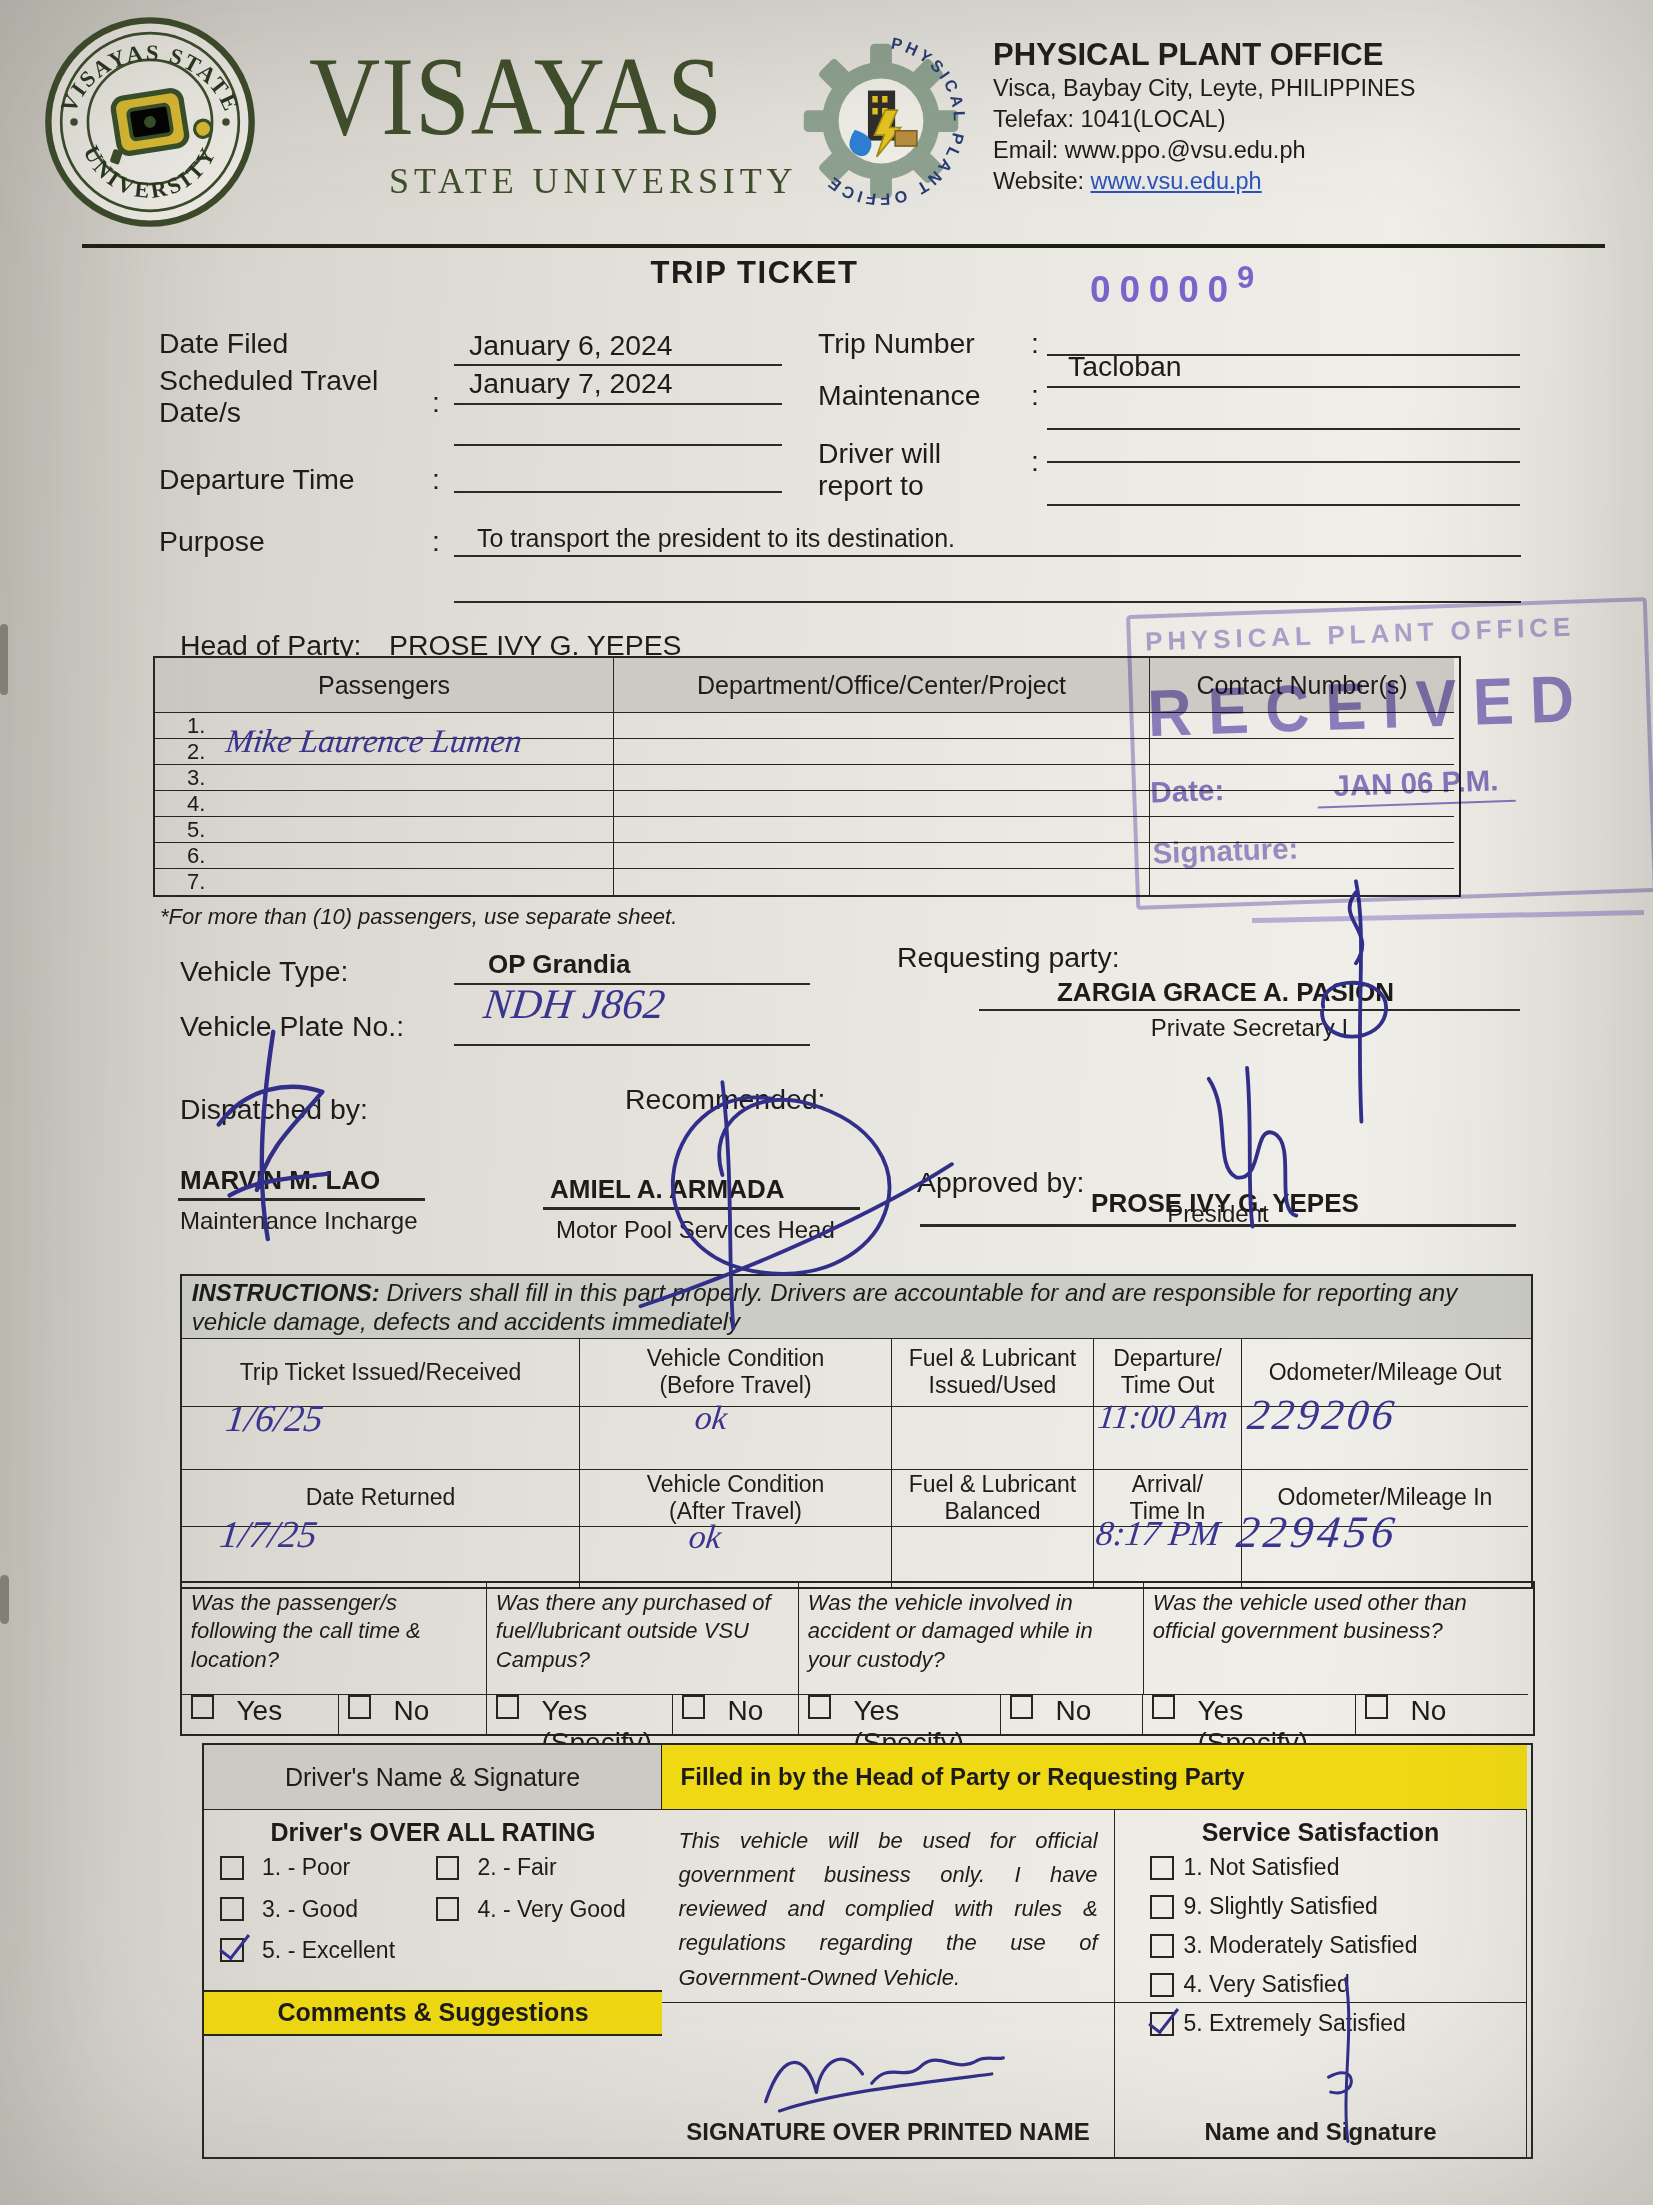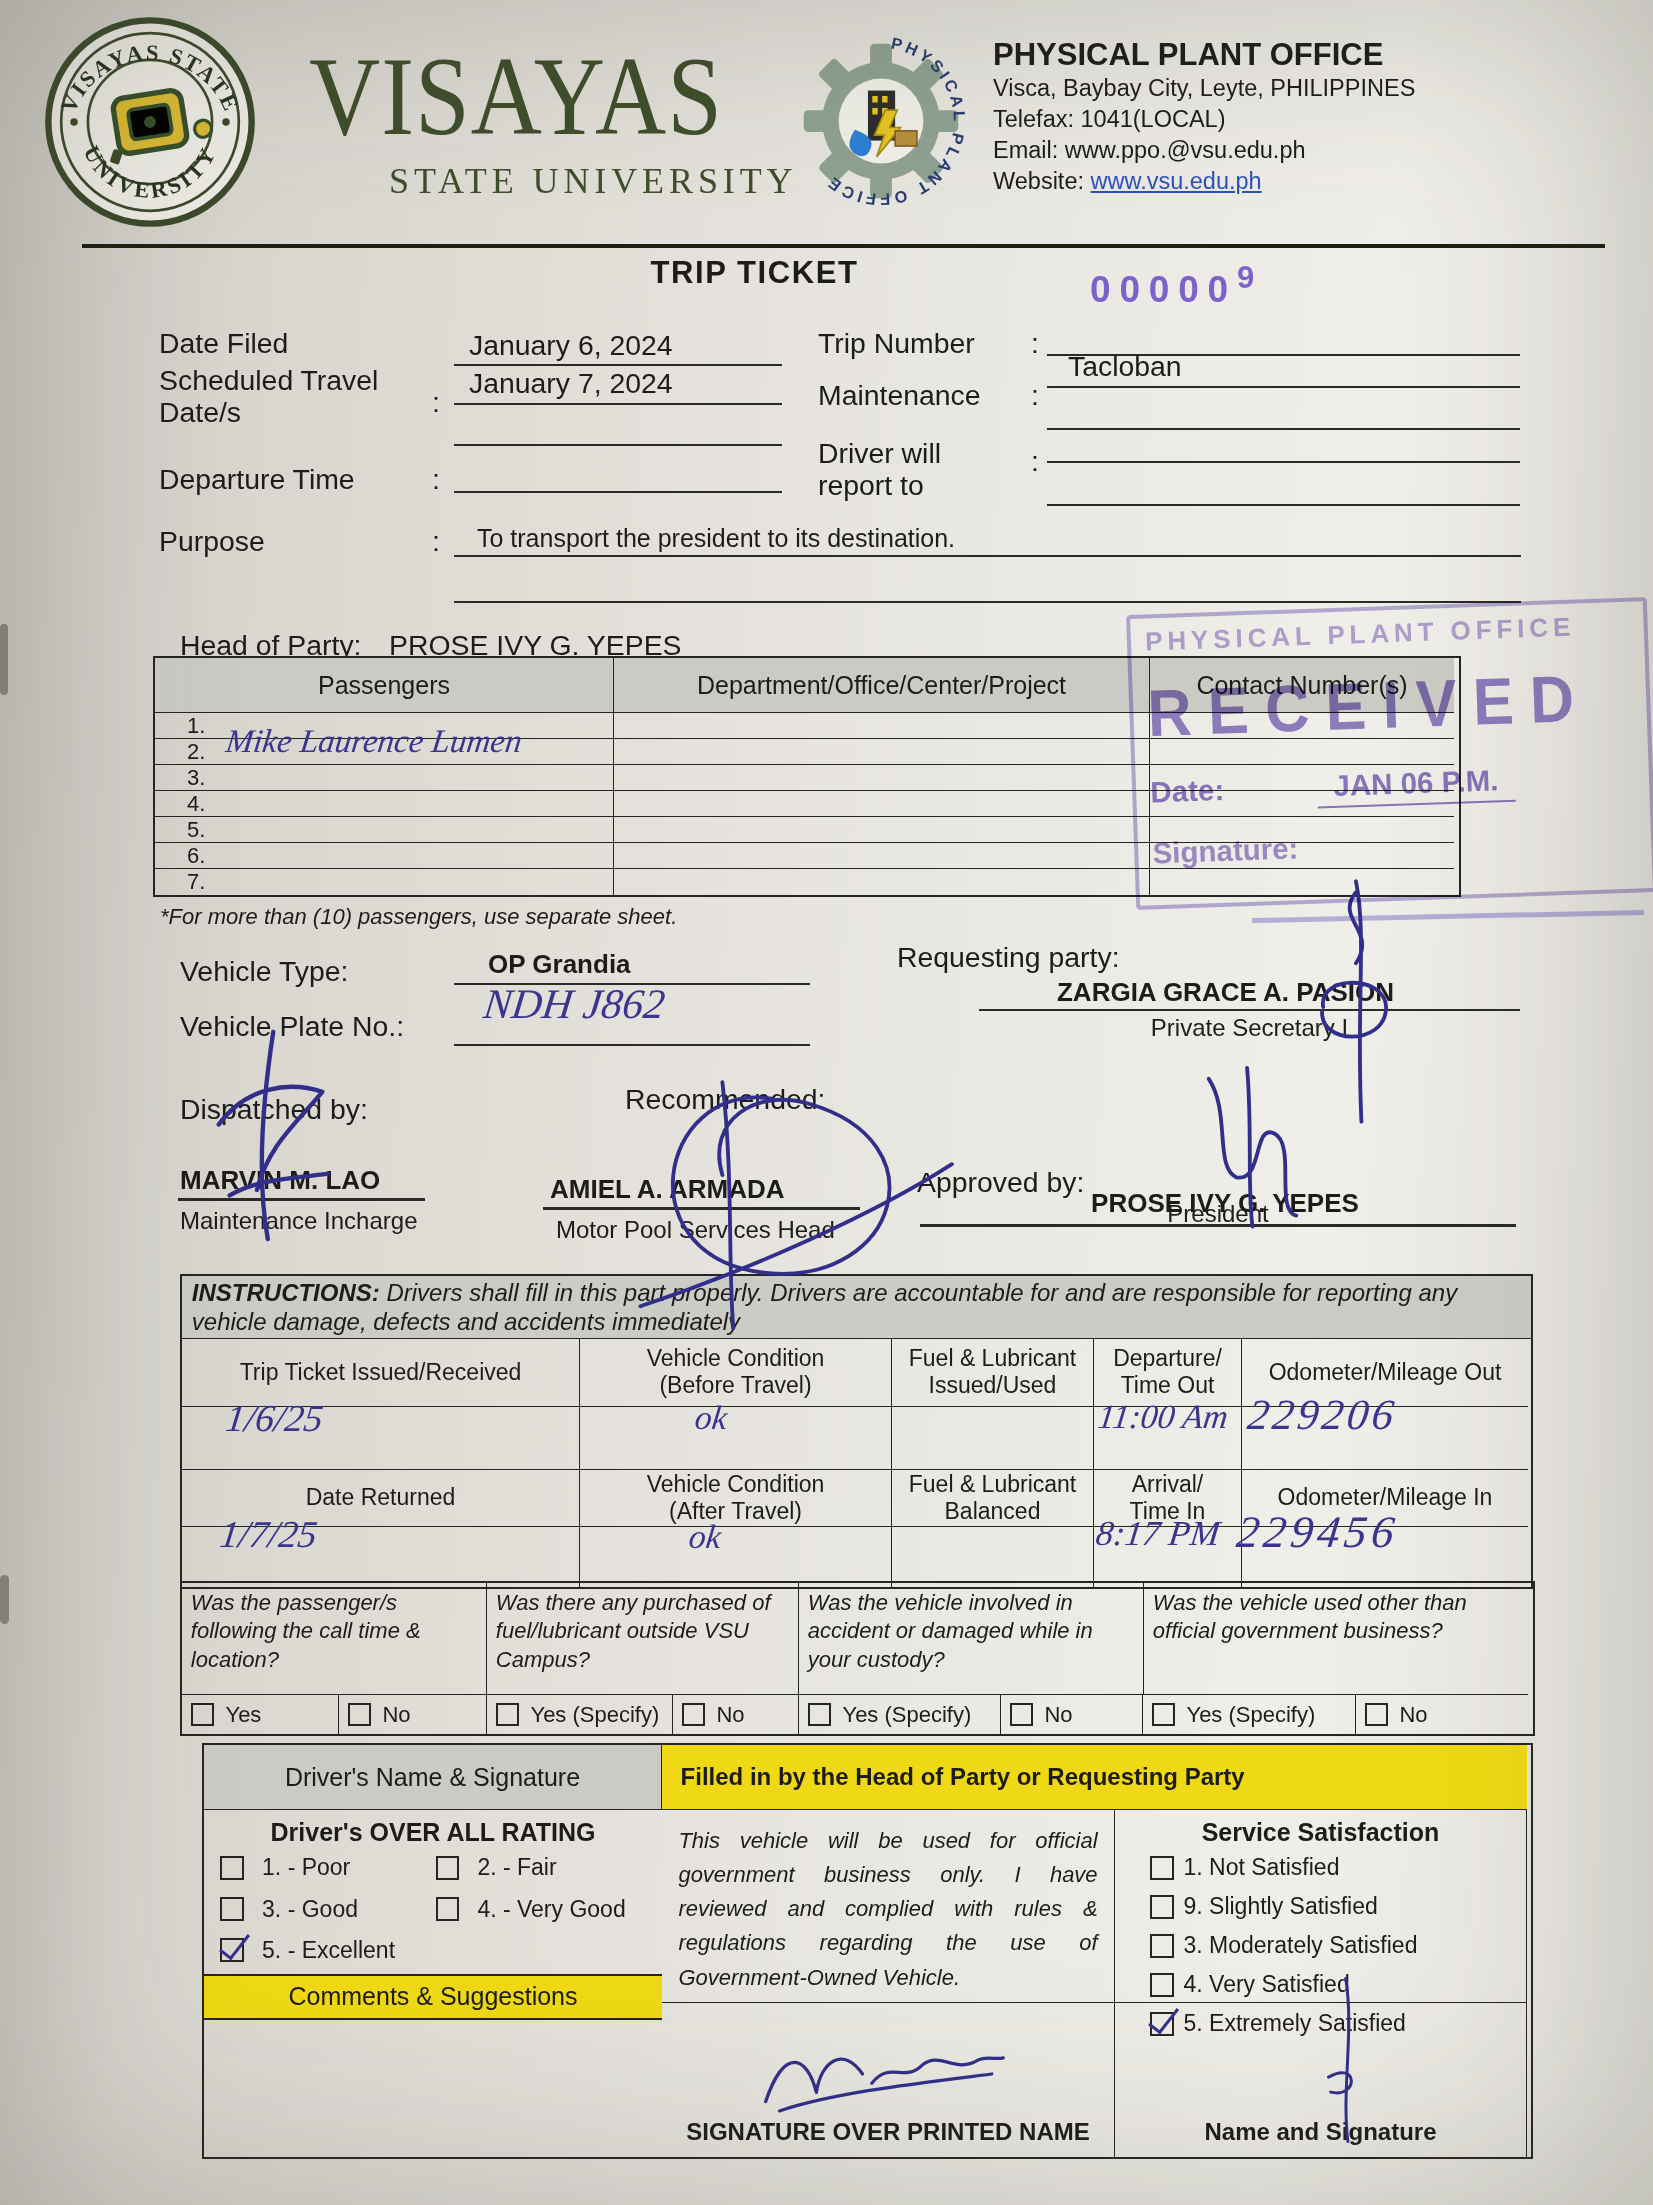--- a/index.html
+++ b/index.html
@@ -36,35 +36,35 @@
   .iband{height:55px;border-bottom:1.6px solid #26251f;background:#ccccc6;font-size:24px;padding:3.3px 9.8px;line-height:1.18}
   .igrid{display:grid;grid-template-columns:398px 312px 202px 148px 286px;grid-template-rows:68px 63px 57px 60px}
   .ih{font-size:23px;display:flex;align-items:center;justify-content:center;text-align:center;white-space:pre-line;border-right:1.6px solid #26251f;border-bottom:1.6px solid #26251f;padding:0 3.3px}
   .iv{border-right:1.6px solid #26251f;border-bottom:1.6px solid #26251f;position:relative;overflow:visible}
   .iv .hw{position:absolute;z-index:4}
   
   .qtable{position:absolute;left:180px;top:1581px;width:1351px;border:2.2px solid #26251f}
   .qrow1{display:grid;grid-template-columns:305px 312px 345px 384px;}
   .qcell{border-right:1.6px solid #26251f;border-bottom:1.6px solid #26251f;font-size:22px;font-style:italic;padding:5.5px 8.8px;line-height:1.3;height:112px;box-sizing:border-box}
   .qrow2{display:grid;grid-template-columns:157px 148px 186px 126px 202px 142px 213px 171px}
-  .yn{border-right:1.6px solid #26251f;display:flex;align-items:center;gap:11px;padding-left:8.8px;height:39px;font-size:22px;box-sizing:border-box}
+  .yn{border-right:1.6px solid #26251f;display:flex;align-items:flex-start;gap:22px;padding-left:8.8px;height:39px;font-size:28px;box-sizing:border-box}
   
   .btable{position:absolute;left:202px;top:1743px;width:1327px;border:2.2px solid #26251f;display:grid;grid-template-columns:458px 453px 412px;grid-template-rows:65px 193px 154px}
   .bh1{background:#cbcac5;border-right:1.6px solid #26251f;border-bottom:1.6px solid #26251f;display:flex;align-items:center;justify-content:center;font-size:25px}
   .bh2{grid-column:2/4;background:#efd914;border-bottom:1.6px solid #26251f;display:flex;align-items:center;font-size:24px;font-weight:bold;padding-left:18.6px}
   .bpar{border-right:1.6px solid #26251f;border-bottom:1.6px solid #26251f;font-size:22px;font-style:italic;text-align:justify;padding:14.2px 16.4px;line-height:1.55}
   .bsat{border-right:1.6px solid #26251f;border-bottom:1.6px solid #26251f;padding-top:4.4px}
   .brate{grid-row:2/4;padding-top:4.4px;position:relative}
   .bsigL{border-right:1.6px solid #26251f;position:relative}
   .bsigM{border-right:1.6px solid #26251f;position:relative}
   .sattitle{font-size:25px;font-weight:bold;text-align:center;margin:3.3px 0 7.7px}
   .satitem{display:flex;align-items:center;gap:9.8px;margin:0 0 12px 35px;font-size:23px}
   .rgrid{display:grid;grid-template-columns:1fr 1fr;row-gap:14.2px;padding:0 11px 0 16.4px;margin-top:5.5px}
   .ritem{display:flex;align-items:center;gap:18px;font-size:23px}
-  .comm{background:#efd914;border-top:2.2px solid #26251f;border-bottom:2.2px solid #26251f;font-size:25px;font-weight:normal;text-align:center;padding:6.6px 0;margin-top:10px}
+  .comm{background:#efd914;border-top:2.2px solid #26251f;border-bottom:2.2px solid #26251f;font-size:25px;font-weight:bold;text-align:center;padding:6.6px 0;margin-top:26px}
   .cap{position:absolute;left:0;right:0;bottom:11px;text-align:center;font-weight:bold;font-size:24px}
   
   .stamp{position:absolute;left:1131px;top:606px;width:521px;height:295px;border:4.9px solid rgba(122,103,196,.5);border-radius:4.4px;color:#7a67c4;transform:rotate(-2deg);z-index:6;mix-blend-mode:multiply;padding:7.7px 14.2px;box-sizing:border-box}
   .st-off{font-size:26px;font-weight:bold;letter-spacing:4.9px;opacity:.55;white-space:nowrap}
   .st-rec{font-size:61px;font-weight:bold;letter-spacing:16.4px;opacity:.8;margin-top:21px;transform:scaleY(1.08)}
   .st-date{margin-top:27px;font-size:29.5px;font-weight:bold;display:flex;align-items:baseline;opacity:.85}
   .st-sig{margin-top:22px;font-size:29.5px;font-weight:bold;opacity:.7}
   .tno{position:absolute;left:1090px;top:269px;color:#7c63cb;font-weight:bold;z-index:6}
   .tno .mn{font-size:37px;letter-spacing:8.8px}
   .tno .sp{font-size:31px;display:inline-block;transform:translateY(-14.2px)}

